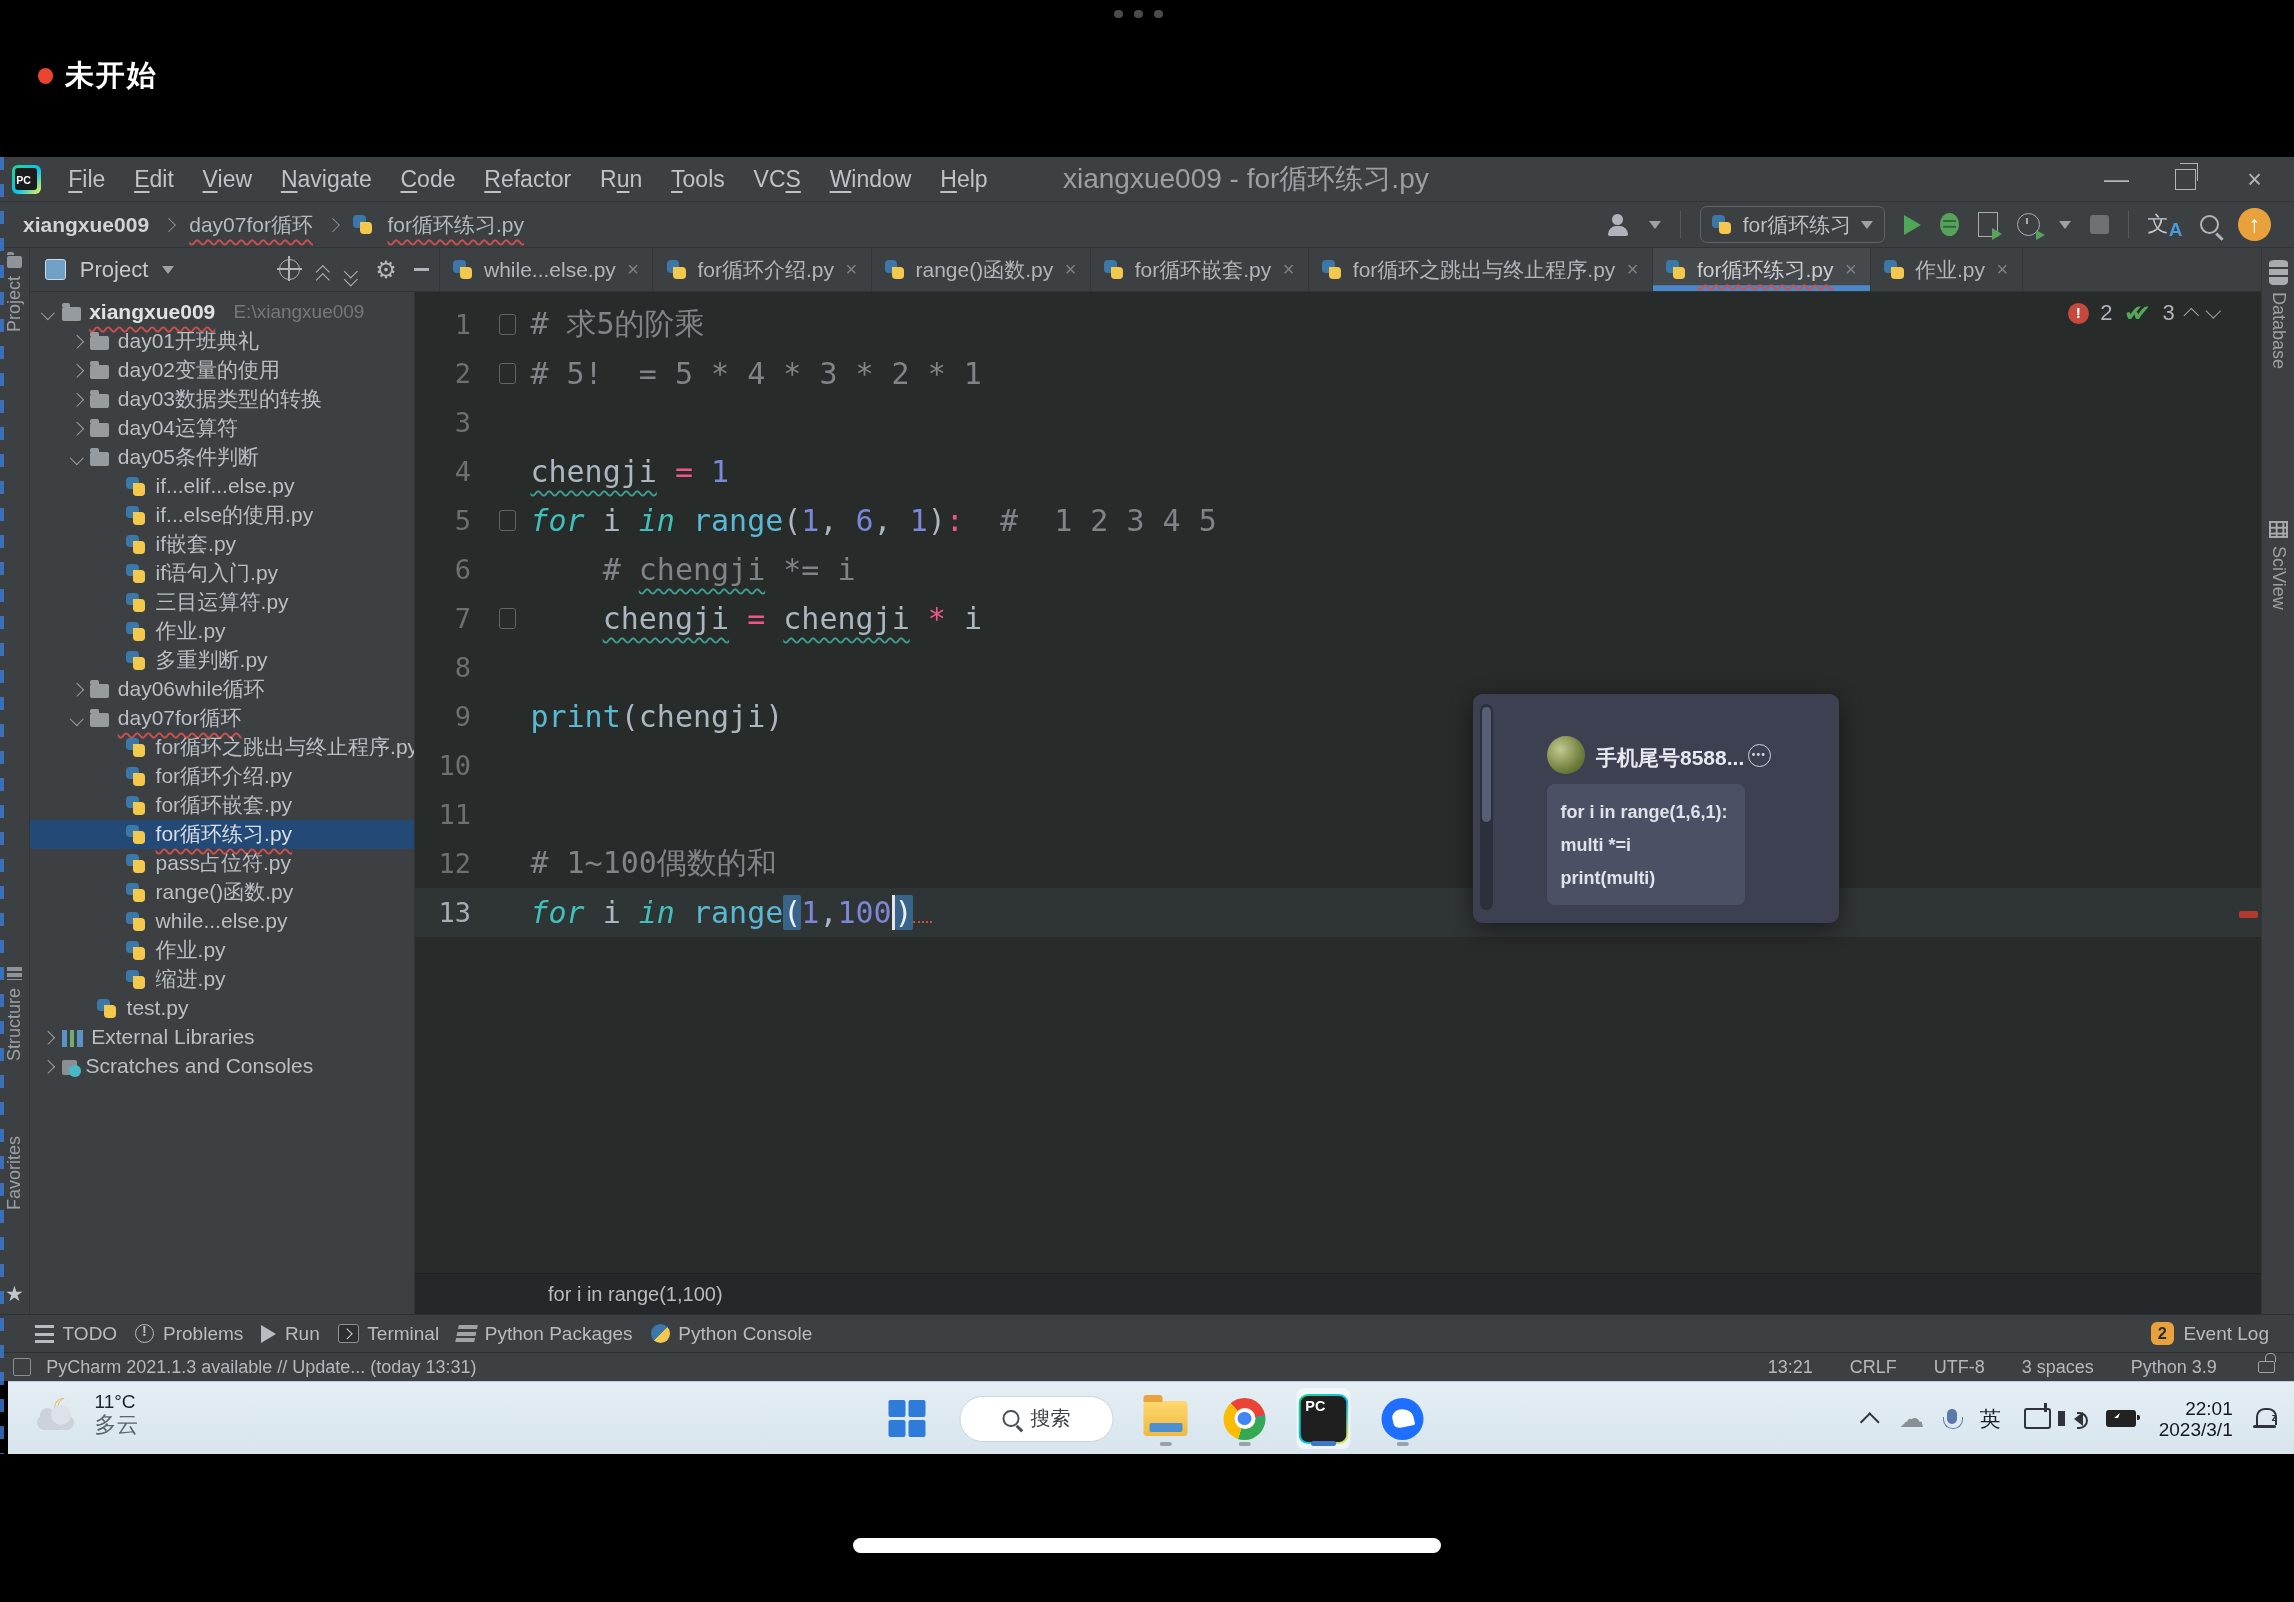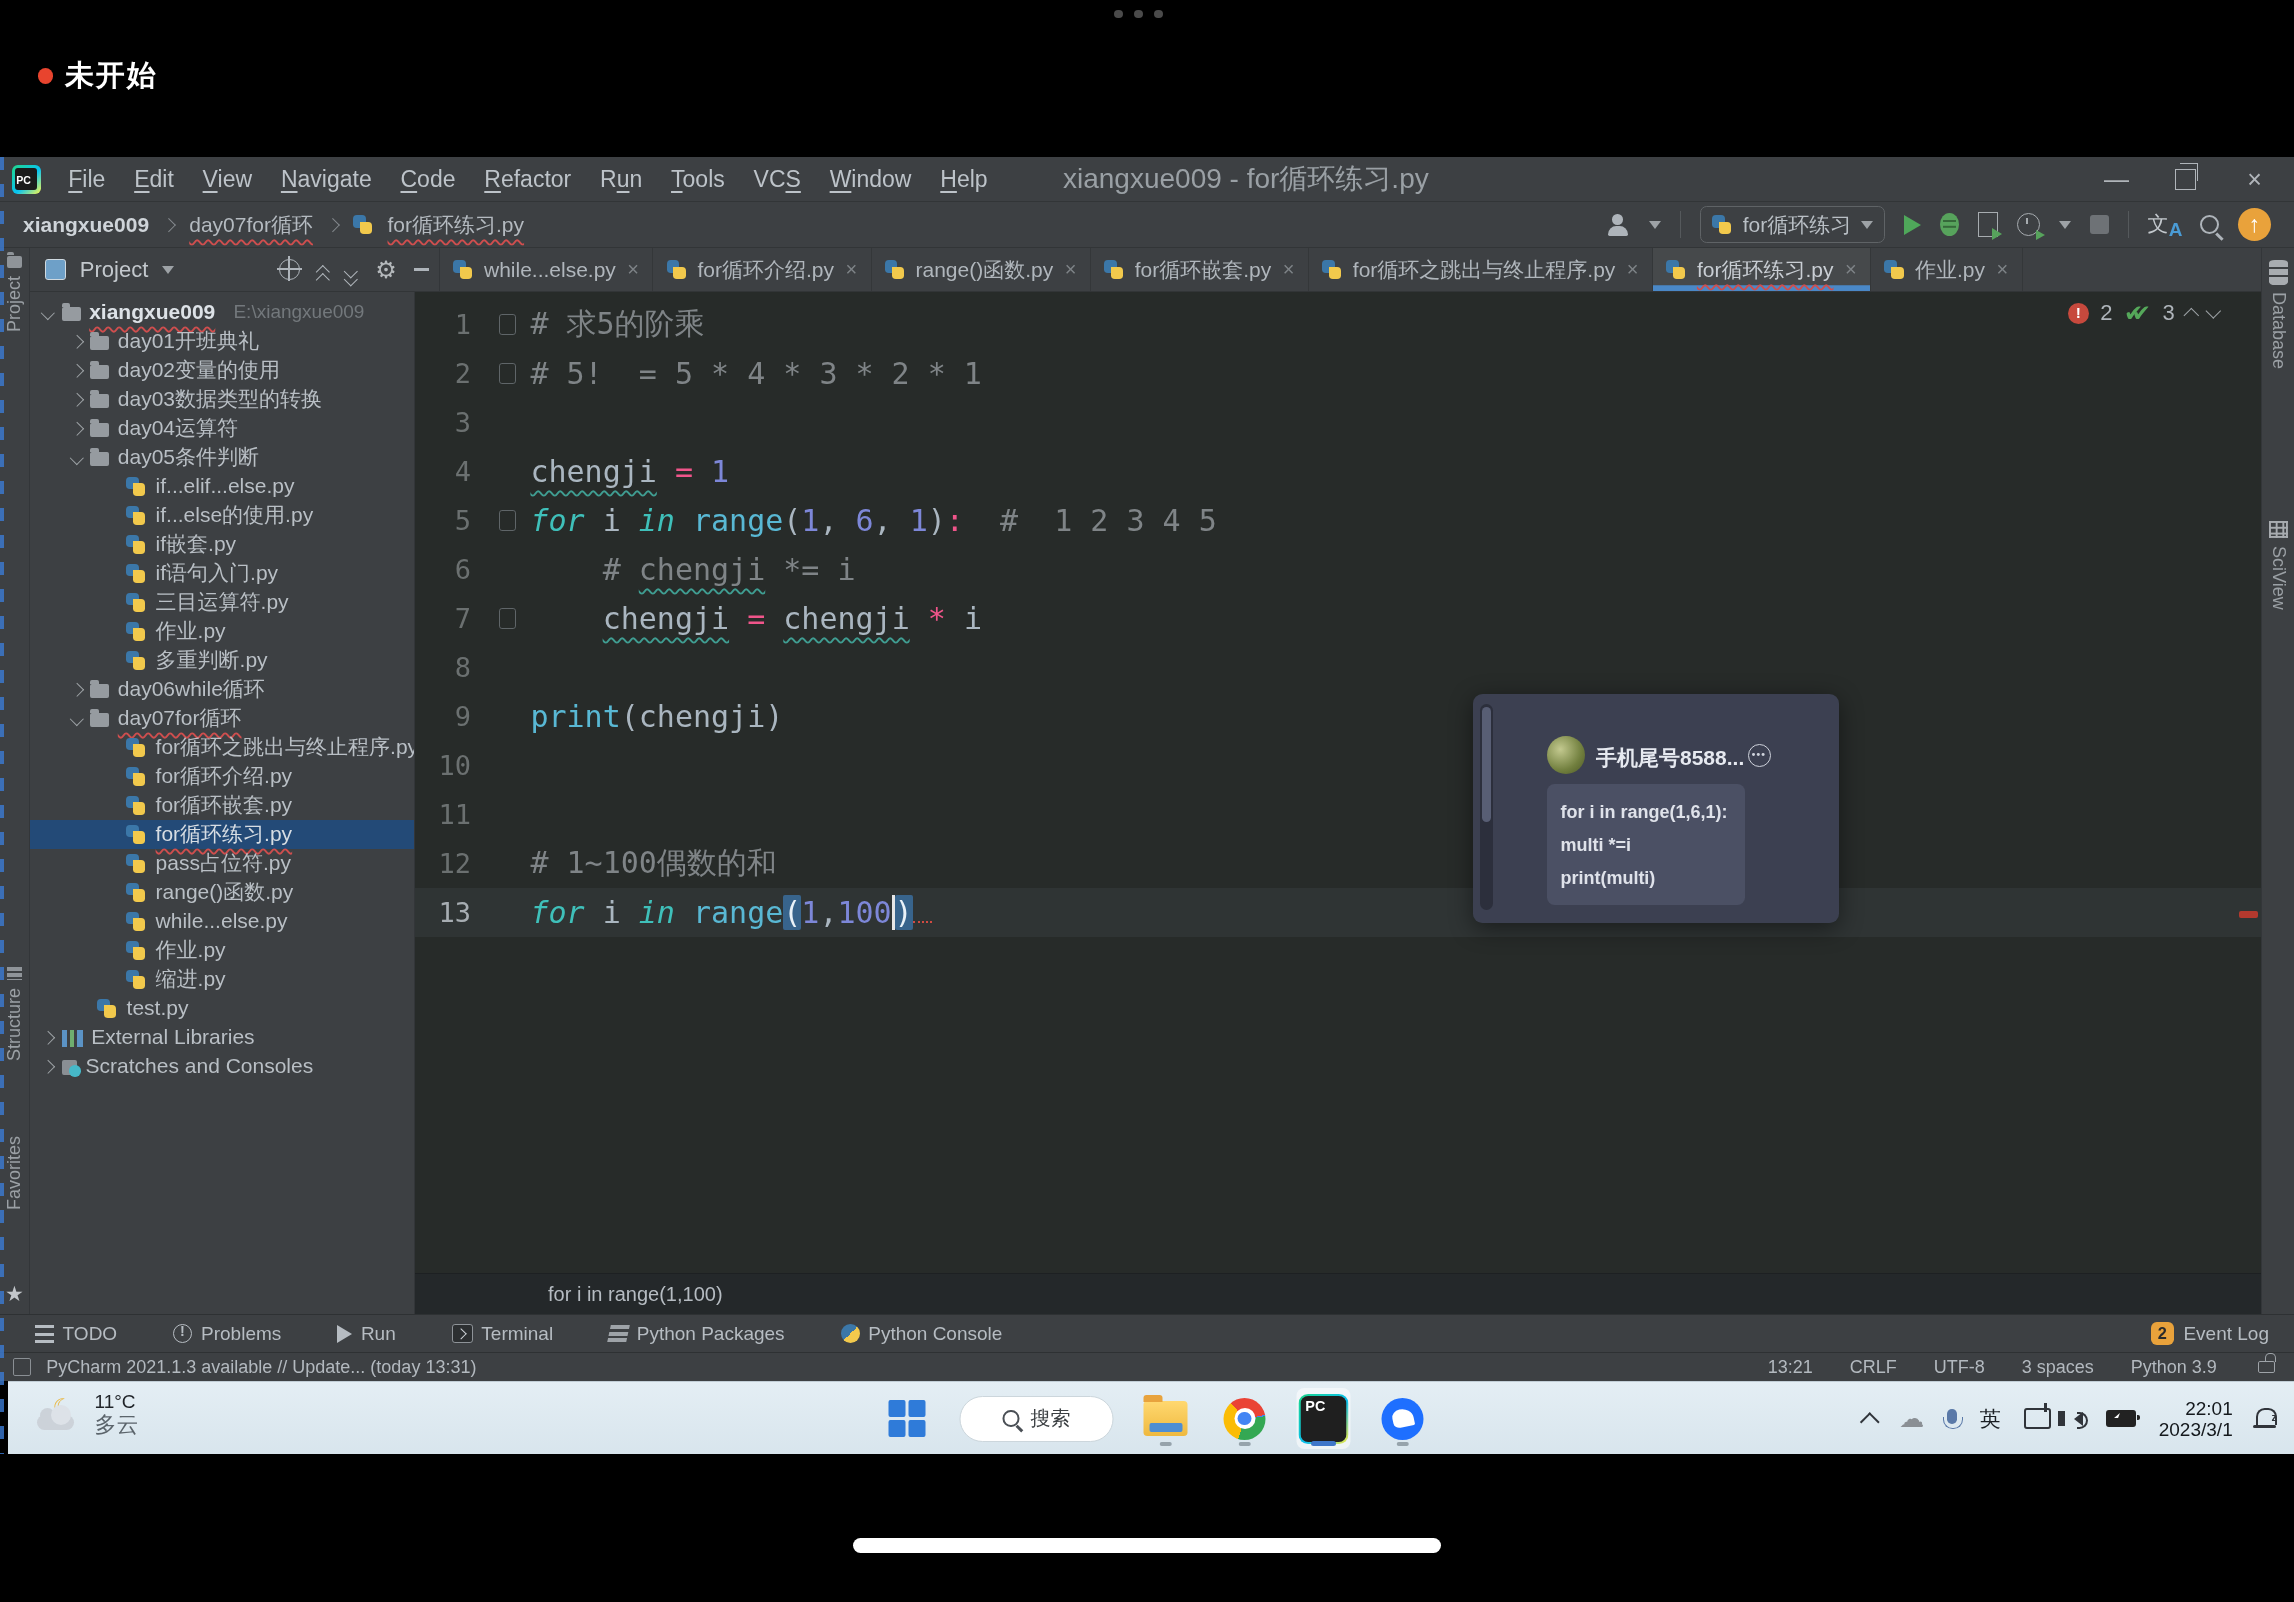--- a/index.html
+++ b/index.html
@@ -591,21 +591,21 @@
           <span class="vlab">Database</span>
         </div>
         <div class="sgroup" style="top:273px;">
           <span class="grid-ic"></span>
           <span class="vlab">SciView</span>
         </div>
       </div>
     </div>
 
     <div class="twbar">
-      <span id="tw-items" style="display:flex;gap:56px;align-items:flex-start;">
+      <span id="tw-items" style="display:flex;gap:18px;align-items:flex-start;">
           <span class="twitem">
             <span class="twi tw-todo"></span>
             <span>TODO</span>
           </span>
           <span class="twitem">
             <span class="twi tw-problems"></span>
             <span>Problems</span>
           </span>
           <span class="twitem">
             <span class="twi tw-run"></span>

